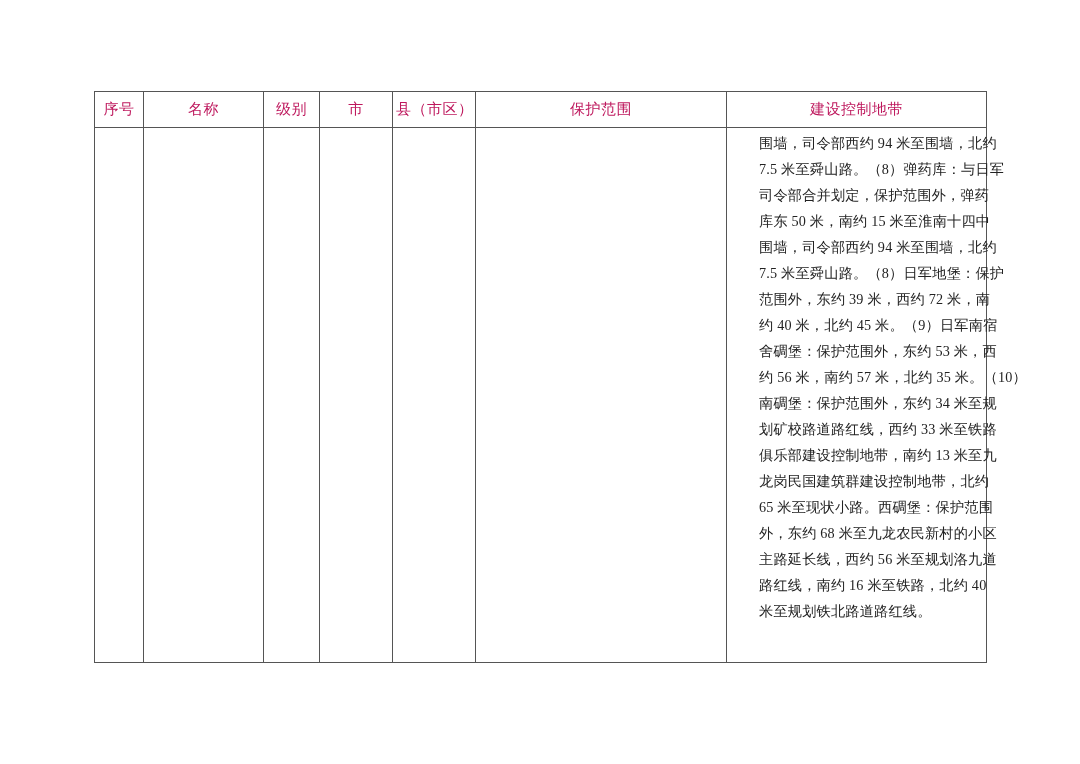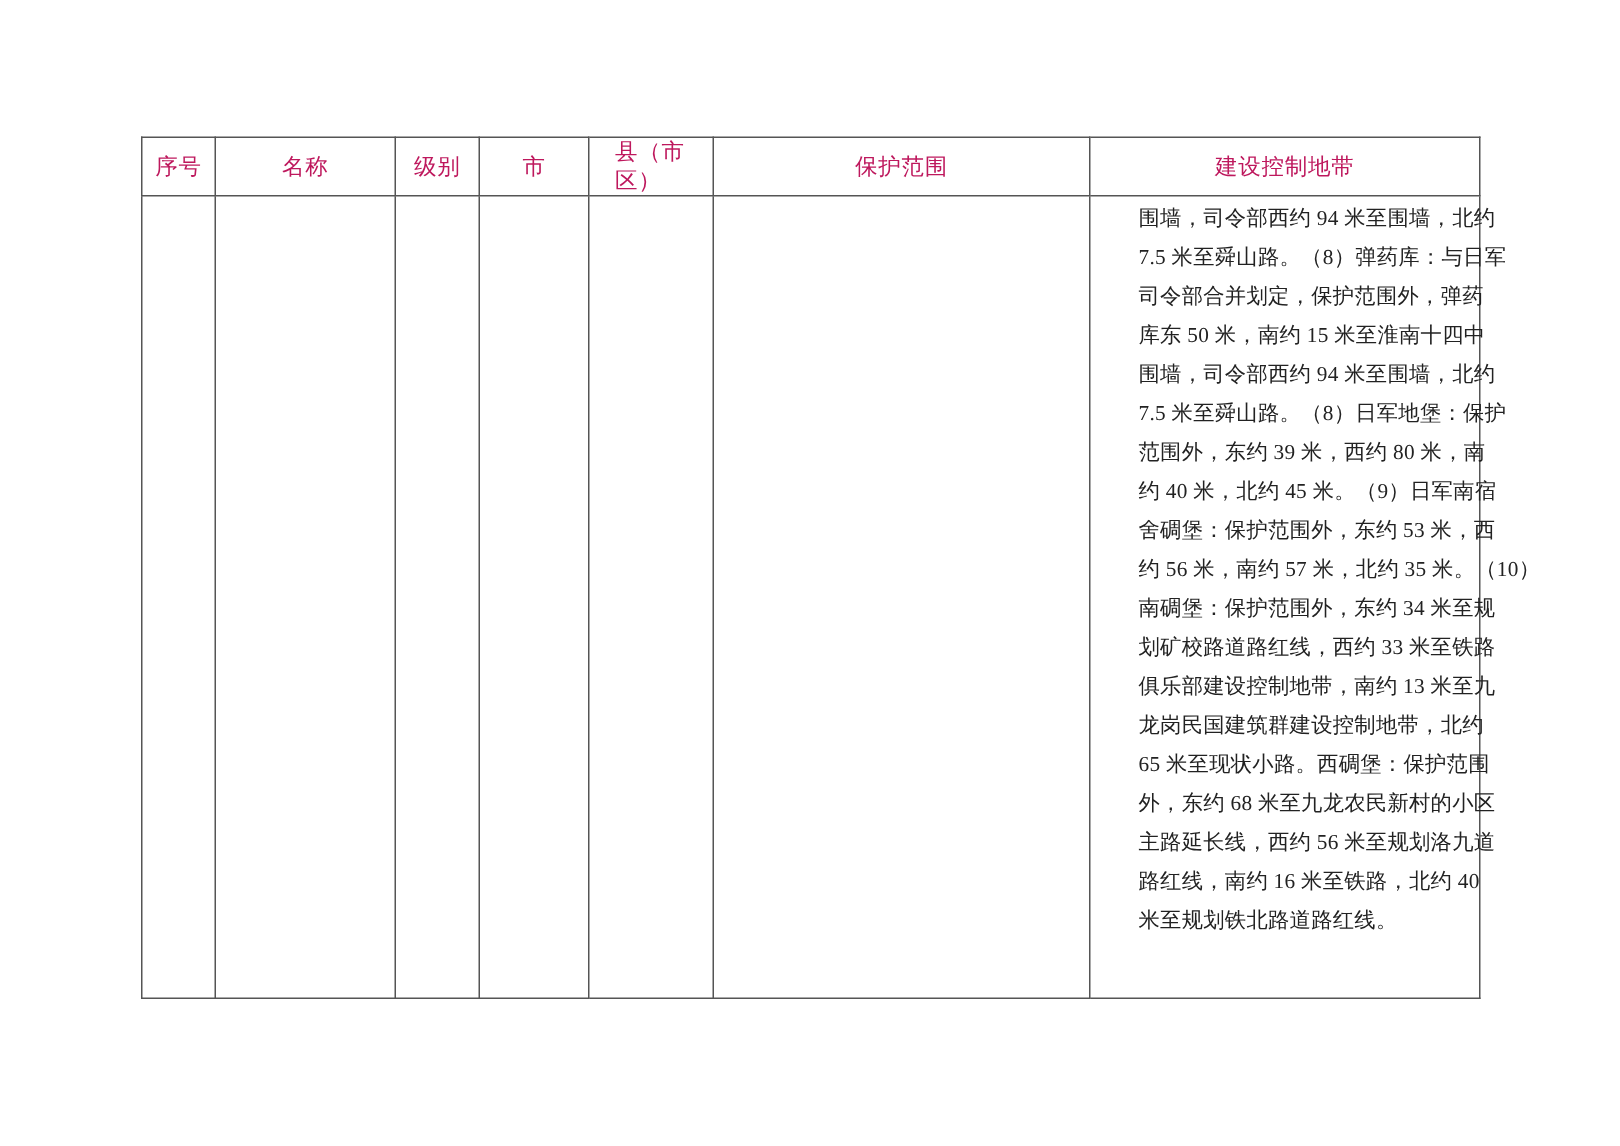--- a/index.html
+++ b/index.html
@@ -18,21 +18,21 @@
   table.doc th {
     height: 35px;
     font-family: "DejaVu Sans", "Liberation Sans", sans-serif;
     font-weight: normal;
     font-size: 15px;
     color: #be185d;
     text-align: center;
     vertical-align: middle;
     letter-spacing: 0.5px;
   }
-  table.doc th.left { text-align: left; padding-left: 17px; }
+  table.doc th.left { text-align: left; padding-left: 3px; }
   table.doc td { height: 534px; padding-left: 28px; }
   .body-text {
     font-family: "Liberation Serif", "DejaVu Serif", serif;
     font-size: 14.2px;
     color: #222;
     line-height: 26px;
     padding: 2px 3px 0 4px;
     text-align: justify;
     letter-spacing: 0.2px;
   }
@@ -80,21 +80,21 @@
         <td></td>
         <td></td>
         <td>
           <div class="body-text">
             <span class="line">围墙，司令部西约 94 米至围墙，北约</span>
             <span class="line">7.5 米至舜山路。（8）弹药库：与日军</span>
             <span class="line">司令部合并划定，保护范围外，弹药</span>
             <span class="line">库东 50 米，南约 15 米至淮南十四中</span>
             <span class="line">围墙，司令部西约 94 米至围墙，北约</span>
             <span class="line">7.5 米至舜山路。（8）日军地堡：保护</span>
-            <span class="line">范围外，东约 39 米，西约 80 米，南</span>
+            <span class="line">范围外，东约 39 米，西约 72 米，南</span>
             <span class="line">约 40 米，北约 45 米。（9）日军南宿</span>
             <span class="line">舍碉堡：保护范围外，东约 53 米，西</span>
             <span class="line">约 56 米，南约 57 米，北约 35 米。（10）</span>
             <span class="line">南碉堡：保护范围外，东约 34 米至规</span>
             <span class="line">划矿校路道路红线，西约 33 米至铁路</span>
             <span class="line">俱乐部建设控制地带，南约 13 米至九</span>
             <span class="line">龙岗民国建筑群建设控制地带，北约</span>
             <span class="line">65 米至现状小路。西碉堡：保护范围</span>
             <span class="line">外，东约 68 米至九龙农民新村的小区</span>
             <span class="line">主路延长线，西约 56 米至规划洛九道</span>

